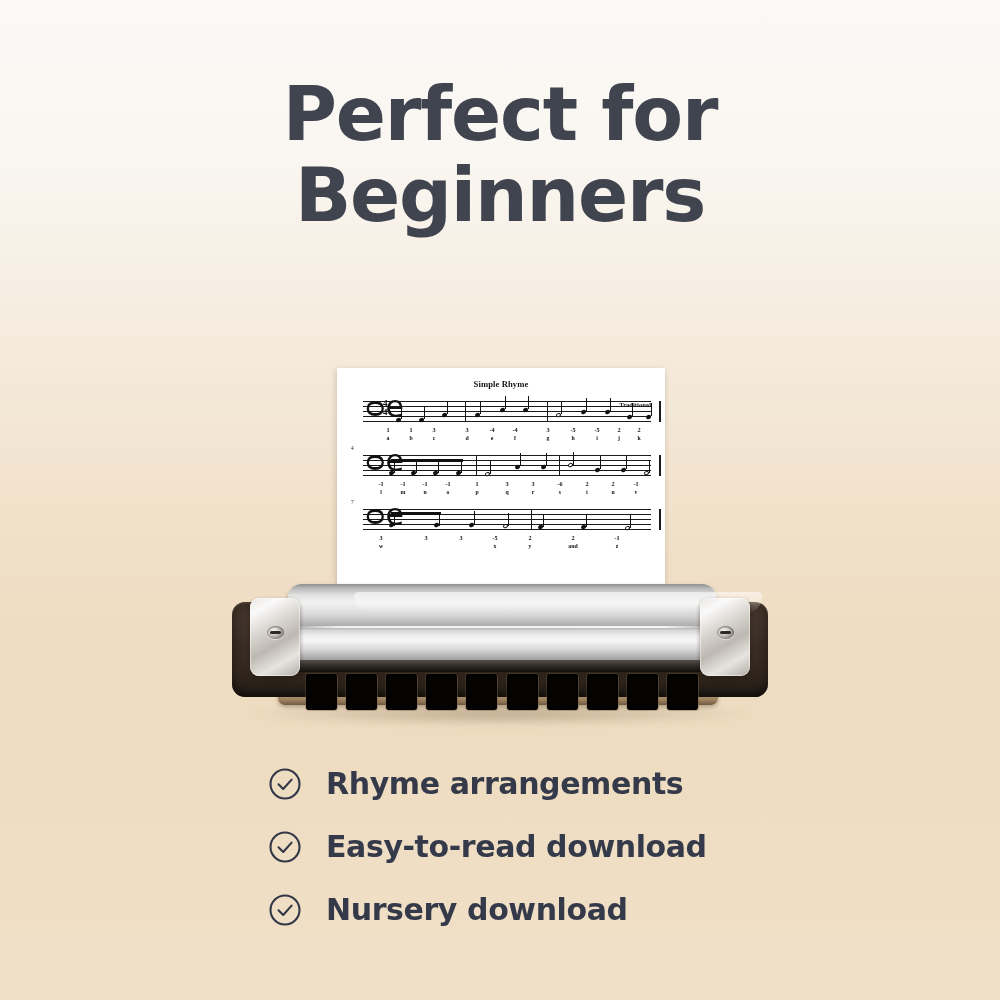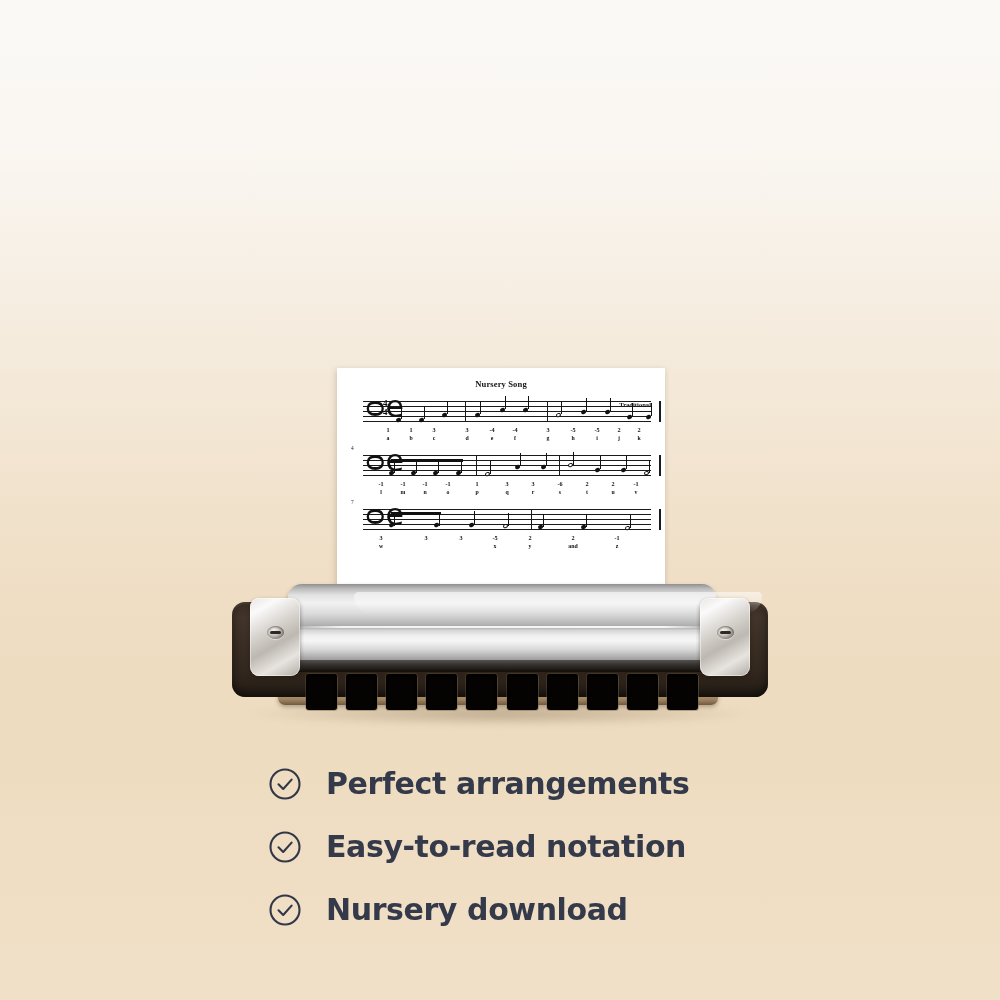--- a/index.html
+++ b/index.html
@@ -269,24 +269,28 @@
     color:#343a49;
     letter-spacing:-0.4px;
     white-space:nowrap;
   }
 </style>
 </head>
 <body>
 
 <div id="stage">
 
+  <div class="headline">
+    <span class="l1">Perfect for</span>
+    <span class="l2">Beginners</span>
+  </div>
 
   <div class="paper">
     <div class="paper-inner">
-      <div class="sheet-sub">Nursery Song</div>
+      <div class="sheet-sub">Simple Rhyme</div>
       <div class="sheet-credit">Traditional</div>
 
       <div class="systems">
 
         <div class="system">
           <div class="staff">
             <div class="line l0"></div>
             <div class="line l1"></div>
             <div class="line l2"></div>
             <div class="line l3"></div>
@@ -492,30 +496,30 @@
   </div>
 
   <div class="features">
     <div class="feature">
       <span class="ficon">
         <svg viewBox="0 0 34 34" width="34" height="34" fill="none" stroke="currentColor" stroke-width="2.1" stroke-linecap="round" stroke-linejoin="round">
           <circle cx="17" cy="17" r="14.5"></circle>
           <path d="M10.5 17.3 L15.2 22 L23.6 12.6"></path>
         </svg>
       </span>
-      <span class="flabel">Perfect arrangements</span>
+      <span class="flabel">Rhyme arrangements</span>
     </div>
     <div class="feature">
       <span class="ficon">
         <svg viewBox="0 0 34 34" width="34" height="34" fill="none" stroke="currentColor" stroke-width="2.1" stroke-linecap="round" stroke-linejoin="round">
           <circle cx="17" cy="17" r="14.5"></circle>
           <path d="M10.5 17.3 L15.2 22 L23.6 12.6"></path>
         </svg>
       </span>
-      <span class="flabel">Easy-to-read notation</span>
+      <span class="flabel">Easy-to-read download</span>
     </div>
     <div class="feature">
       <span class="ficon">
         <svg viewBox="0 0 34 34" width="34" height="34" fill="none" stroke="currentColor" stroke-width="2.1" stroke-linecap="round" stroke-linejoin="round">
           <circle cx="17" cy="17" r="14.5"></circle>
           <path d="M10.5 17.3 L15.2 22 L23.6 12.6"></path>
         </svg>
       </span>
       <span class="flabel">Nursery download</span>
     </div>

